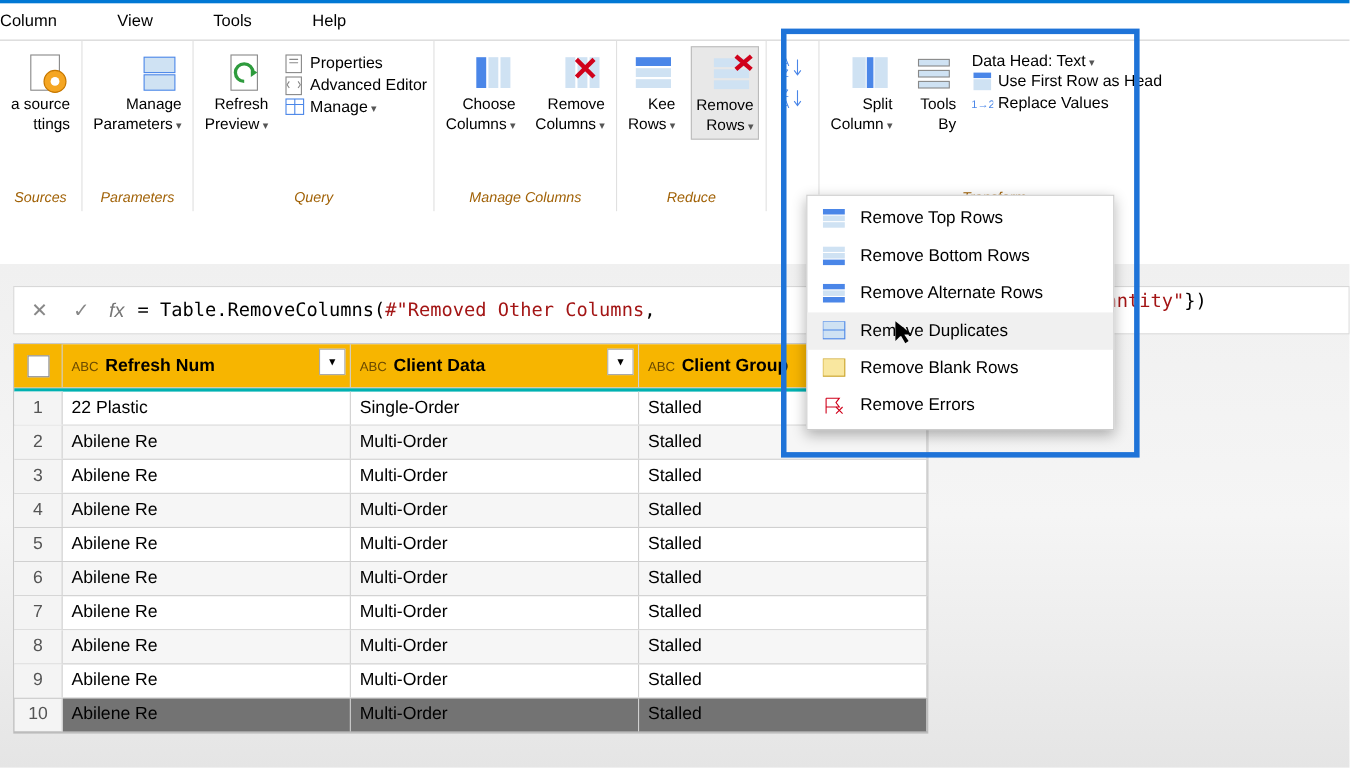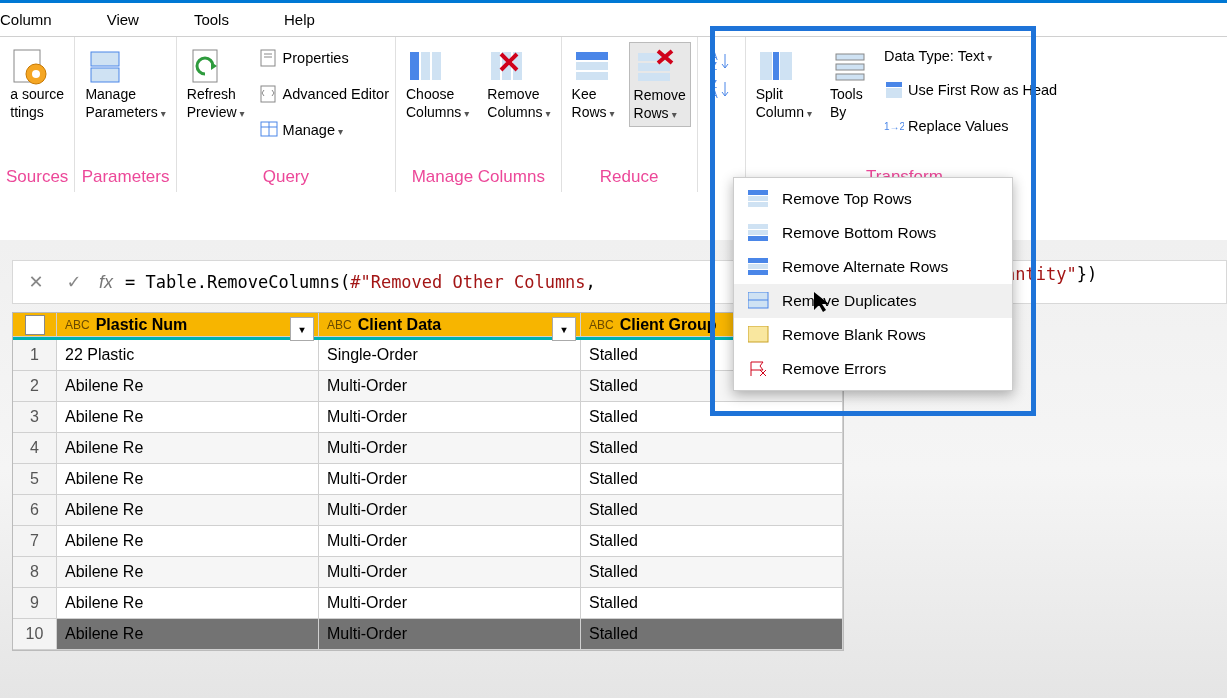--- a/index.html
+++ b/index.html
@@ -7,46 +7,46 @@
 
 
 .tabbar { border-top: 3px solid #0078d4; display: flex; gap: 55px; padding: 8px 0 8px 0; font-size: 15px; }
 .tabbar span { cursor: default; }
 
 
 .ribbon { border-top: 1px solid #d0d0d0; position: relative; height: 165px; }
 .ribbon-groups { display: flex; align-items: flex-start; }
 .group { display: flex; flex-direction: column; align-items: center; border-right: 1px solid #e0e0e0; padding: 5px 6px 0; height: 155px; }
 .group-icons { display: flex; gap: 10px; align-items: flex-start; }
-.bigbtn { display: flex; flex-direction: column; align-items: flex-start; text-align: center; padding: 4px 4px; font-size: 14px; line-height: 1.25; cursor: default; }
+.bigbtn { display: flex; flex-direction: column; align-items: flex-end; text-align: center; padding: 4px 4px; font-size: 14px; line-height: 1.25; cursor: default; }
 .bigbtn.active { background:#e8e8e8; border:1px solid #bbb; }
-.subcol { display: flex; flex-direction: column; gap: 16px; padding-top: 6px; font-size: 14.5px; }
+.subcol { display: flex; flex-direction: column; gap: 0; padding-top: 6px; font-size: 14.5px; }
 .subcol div { display: flex; align-items: center; gap: 4px; cursor:default; }
 
 .caret::after { content: "▾"; font-size: 10px; margin-left: 3px; color: #555; }
-.group-label { margin-top: auto; font-size: 17px; color: #ec4899; text-align: center; padding-bottom: 5px; }
+.group-label { margin-top: auto; font-size: 13px; color: #a16207; text-align: center; padding-bottom: 5px; font-style: italic; }
 
 .icon40 { width: 40px; height: 40px; }
 .icon22 { width: 20px; height: 20px; }
 
 
 .highlight-rect { position: absolute; top: 26px; left: 710px; width: 326px; height: 390px; border: 5px solid #1e73d8; z-index: 50; pointer-events: none; }
 
 
 .workarea { position: absolute; top: 240px; left: 0; right: 0; bottom: 0; padding: 20px 0 0 12px; background: linear-gradient(180deg, #f0f0f0 0%, #f5f5f5 50%, #e5e5e5 100%); }
 .fbar { display: flex; align-items: center; gap: 12px; background: #fff; border: 1px solid #d8d8d8; padding: 6px 10px; margin-right: 0; height: 44px; }
 .fbar .fx { font-style: italic; color: #777; font-size: 18px; }
 .fbar .xbtn, .fbar .chkbtn { font-size: 18px; color: #888; width: 26px; text-align:center; }
 .formula { font-family: Consolas, monospace; font-size: 17px; }
 .formula .str { color: #a31515; }
 
 
 .grid { margin-top: 8px; border: 1px solid #bbb; background: #fff; font-size: 16px; }
 .grow { display: flex; border-bottom: 1px solid #d0d0d0; }
-.grow.header { background: #f7b500; font-weight: 600; height: 24px; }
+.grow.header { background: #f7b500; font-weight: 600; height: 40px; }
 .grow.header .abc { font-weight: 400; font-size: 12px; color: #6b4a00; display:inline-block; margin-right:6px; }
 .gcell { padding: 6px 8px; border-right: 1px solid #d0d0d0; display:flex; align-items:center; }
 .rownum { width: 44px; justify-content:center; background: #f4f4f4; color: #555; }
 .c1 { width: 262px; }
 .c2 { width: 262px; }
 .c3 { width: 262px; }
 .header .gcell { position: relative; }
 .filter-btn { position: absolute; right: 4px; top: 4px; width: 24px; height: 24px; border: 1px solid #aaa; background: #fff; display:flex; align-items:center; justify-content:center; font-size: 10px; }
 .grow.header .rownum { background:#f7b500; }
 .header .rownum::before { content:""; width:18px; height:18px; background:#fff; border:1px solid #888; display:block; }
@@ -224,21 +224,21 @@
           <svg class="icon40">
               <rect x="6" y="8" width="28" height="6" fill="#cfe2f3" stroke="#888"></rect>
               <rect x="6" y="18" width="28" height="6" fill="#cfe2f3" stroke="#888"></rect>
               <rect x="6" y="28" width="28" height="6" fill="#cfe2f3" stroke="#888"></rect>
             </svg>
           <span>Tools</span>
           <span>By</span>
         </div>
         <div class="subcol">
           <div>
-              <span class="caret">Data Type: Text</span>
+              <span class="caret">Data Head: Text</span>
             </div>
           <div>
               <svg class="icon22">
                 <rect x="2" y="2" width="16" height="5" fill="#4a86e8"></rect>
                 <rect x="2" y="8" width="16" height="10" fill="#cfe2f3"></rect>
               </svg>
               <span>Use First Row as Head</span>
             </div>
           <div>
               <svg class="icon22">
@@ -265,21 +265,21 @@
   </div>
   <div style="position:absolute; top:24px; left:1005px; font-family:Consolas,monospace; font-size:17px;">
     <span class="str" style="color:#a31515;">antity"</span><span>})</span>
   </div>
 
   <div class="grid" style="width:832px;">
     <div class="grow header">
       <div class="gcell rownum"></div>
       <div class="gcell c1">
           <span class="abc">ABC</span>
-          <span>Plastic Num</span>
+          <span>Refresh Num</span>
           <div class="filter-btn">▾</div>
         </div>
       <div class="gcell c2">
           <span class="abc">ABC</span>
           <span>Client Data</span>
           <div class="filter-btn">▾</div>
         </div>
       <div class="gcell c3">
           <span class="abc">ABC</span>
           <span>Client Group</span>

